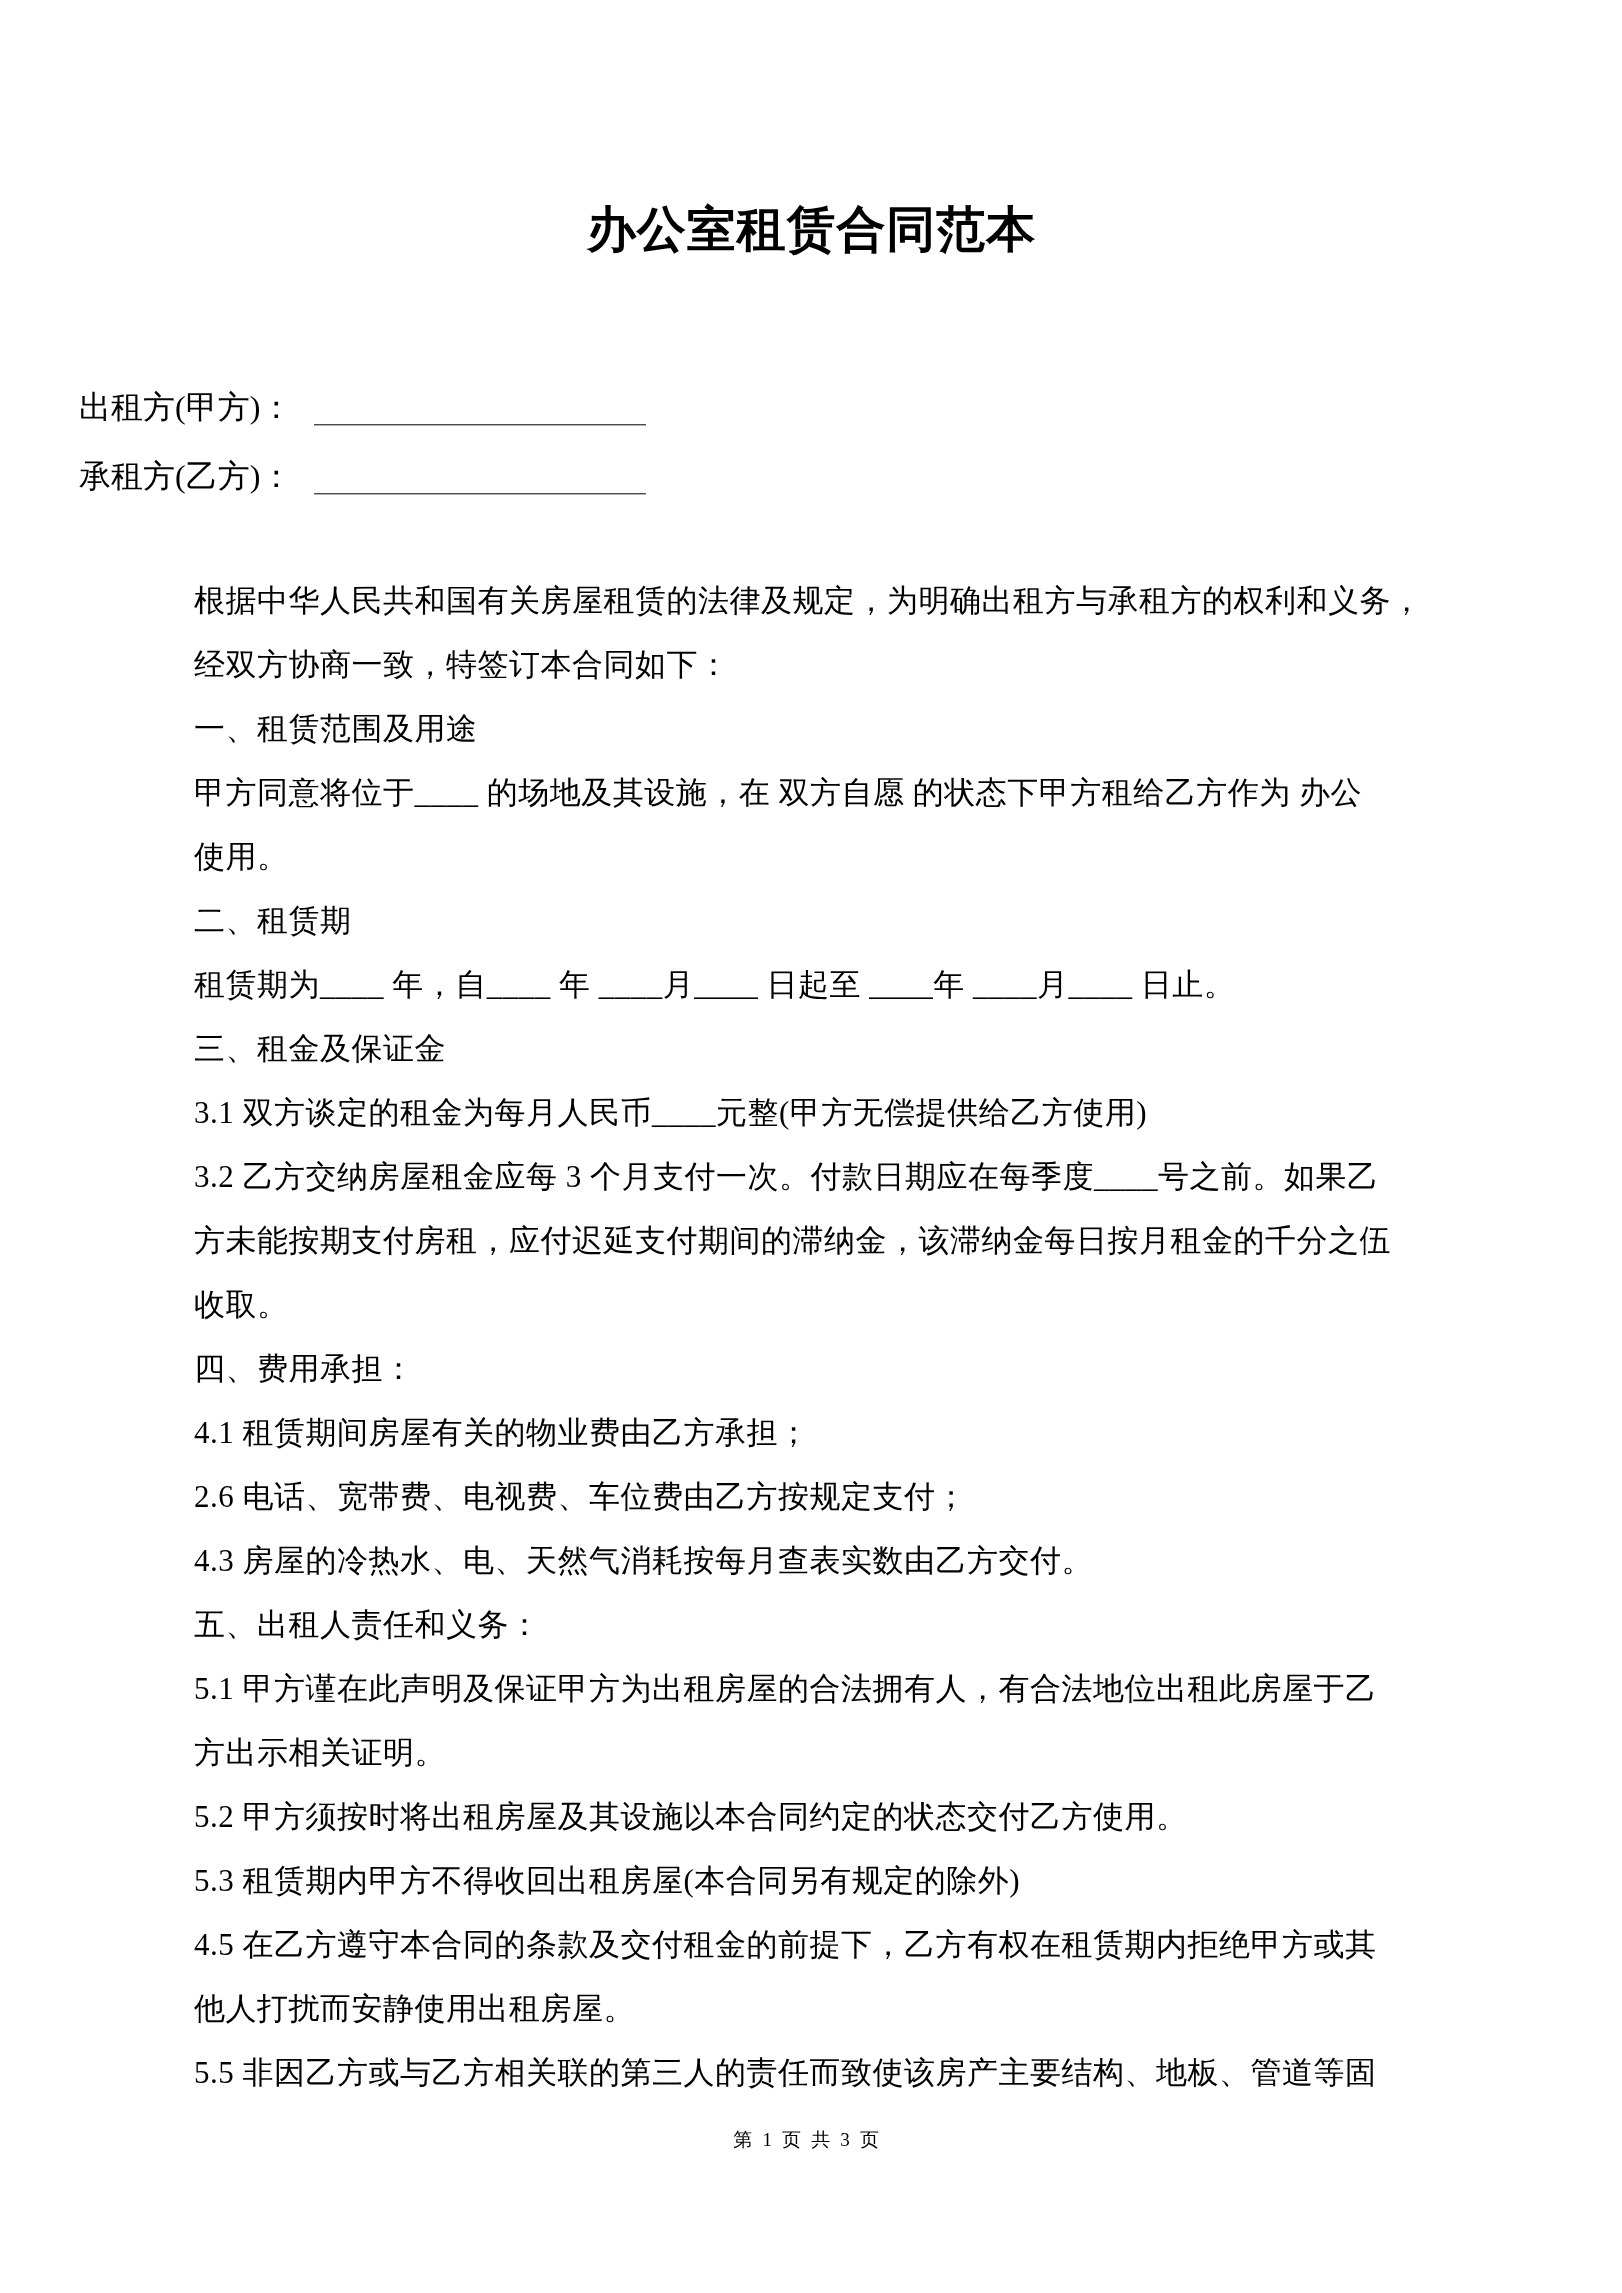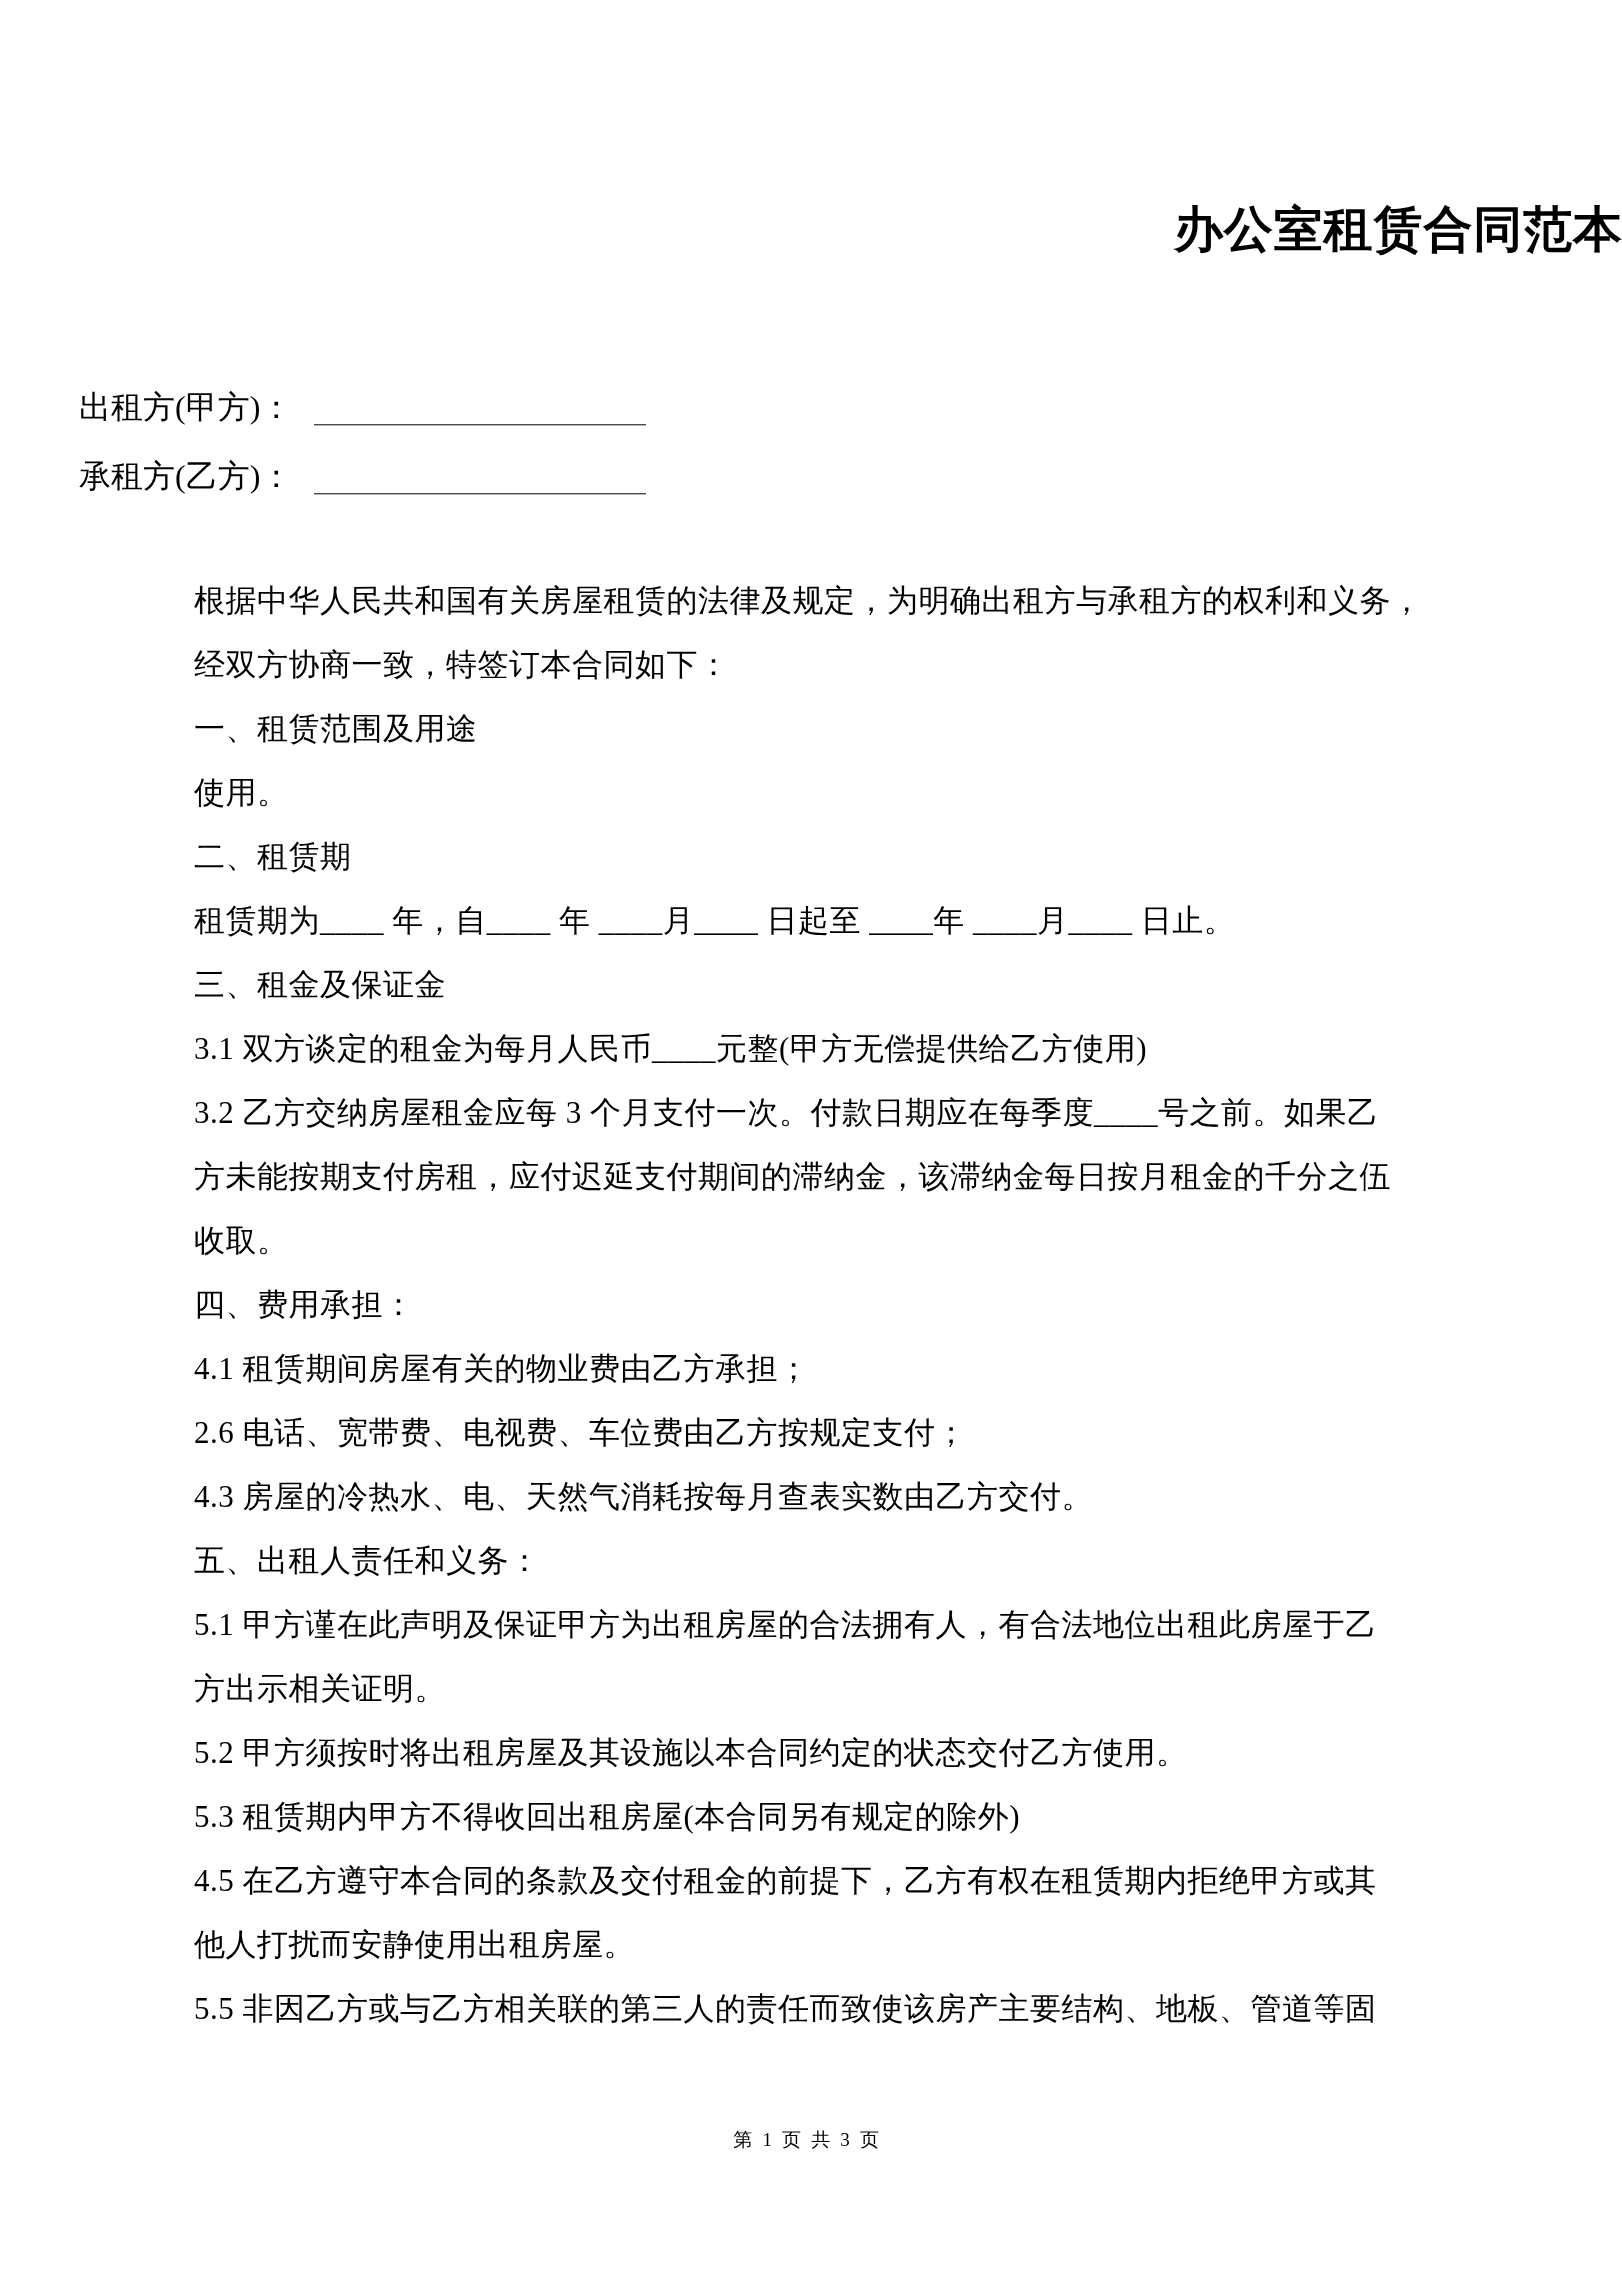--- a/index.html
+++ b/index.html
@@ -12,21 +12,21 @@
     width: 1623px;
     height: 2294px;
     background: #ffffff;
     color: #000000;
     font-family: "Liberation Serif", "DejaVu Serif", serif;
     overflow: hidden;
   }
   .title {
     margin: 0;
     padding-top: 199px;
-    text-align: right;
+    text-align: center;
     font-size: 49px;
     font-weight: 700;
     line-height: 1.25;
     letter-spacing: 0.9px;
   }
   .parties {
     margin-top: 113px;
     padding-left: 79px;
   }
   .party-line {
@@ -76,20 +76,21 @@
     </div>
     <div class="party-line">
       <span>承租方(乙方)：</span><span class="blank-long"></span>
     </div>
   </div>
 
   <div class="body-text">
     <div class="contract-line">根据中华人民共和国有关房屋租赁的法律及规定，为明确出租方与承租方的权利和义务，</div>
     <div class="contract-line">经双方协商一致，特签订本合同如下：</div>
     <div class="contract-line">一、租赁范围及用途</div>
+    <div class="contract-line">甲方同意将位于____ 的场地及其设施，在 双方自愿 的状态下甲方租给乙方作为 办公</div>
     <div class="contract-line">使用。</div>
     <div class="contract-line">二、租赁期</div>
     <div class="contract-line">租赁期为____ 年，自____ 年 ____月____ 日起至 ____年 ____月____ 日止。</div>
     <div class="contract-line">三、租金及保证金</div>
     <div class="contract-line">3.1 双方谈定的租金为每月人民币____元整(甲方无偿提供给乙方使用)</div>
     <div class="contract-line">3.2 乙方交纳房屋租金应每 3 个月支付一次。付款日期应在每季度____号之前。如果乙</div>
     <div class="contract-line">方未能按期支付房租，应付迟延支付期间的滞纳金，该滞纳金每日按月租金的千分之伍</div>
     <div class="contract-line">收取。</div>
     <div class="contract-line">四、费用承担：</div>
     <div class="contract-line">4.1 租赁期间房屋有关的物业费由乙方承担；</div>

